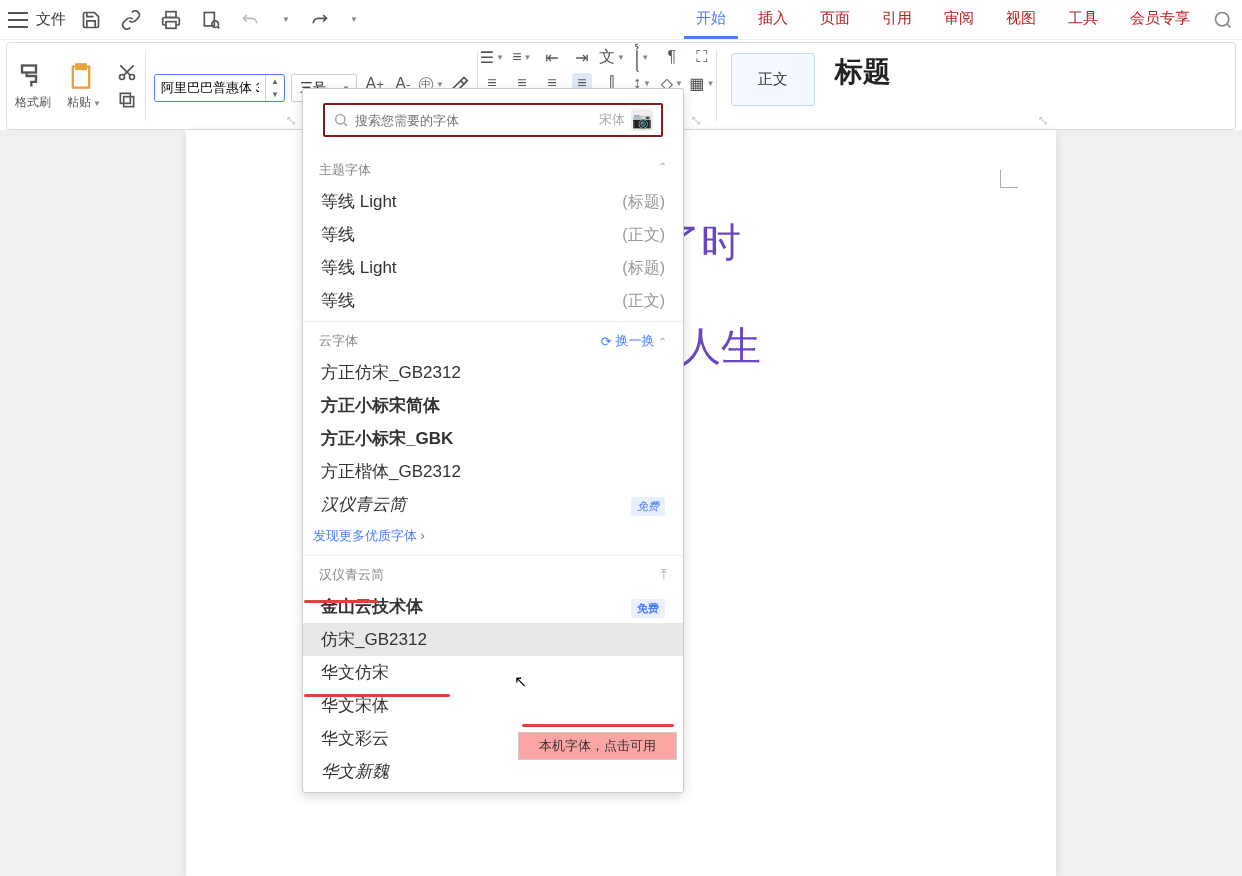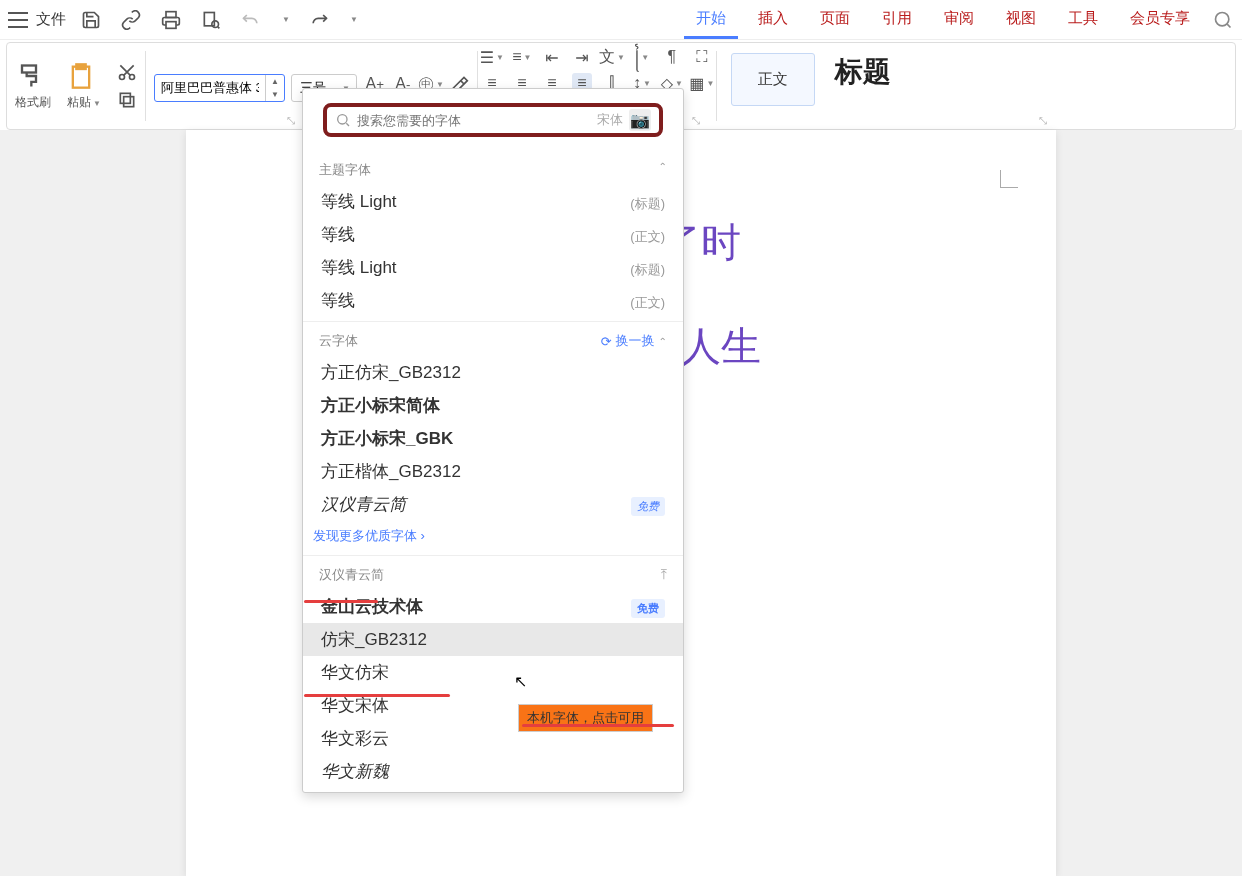--- a/index.html
+++ b/index.html
@@ -33,36 +33,36 @@
 .icon-row{display:flex;gap:10px;align-items:center}
 .icon-grid{display:flex;flex-direction:column;gap:6px;padding:4px}
 .style-box{border:1px solid #c5d8f5;border-radius:3px;padding:16px 26px;font-size:15px;color:#333;cursor:pointer;background:#f4f8ff}
 .style-title{font-size:28px;font-weight:bold;color:#222;margin-left:14px}
 .corner{position:absolute;bottom:2px;right:4px;font-size:10px;color:#aaa;cursor:pointer}
 .doc-area{position:absolute;top:130px;left:0;right:0;bottom:0;background:#f0f0f0;display:flex;justify-content:center}
 .page{background:#fff;width:870px;margin-top:0;position:relative;padding:60px 70px;box-shadow:0 2px 8px rgba(0,0,0,0.1)}
 .page .corner-mark{position:absolute;top:40px;right:38px;width:18px;height:18px;border-left:1px solid #aaa;border-bottom:1px solid #aaa}
 .poem{font-size:40px;color:#6b46c1;font-weight:500;text-align:center;line-height:2.6}
 .font-panel{position:absolute;top:88px;left:302px;width:382px;background:#fff;border:1px solid #ccc;border-radius:3px;box-shadow:0 4px 12px rgba(0,0,0,0.15);z-index:100;max-height:788px;overflow:hidden}
-.fp-search{display:flex;align-items:center;margin:14px 20px;border:4px solid #7f1d1d;border-radius:8px;height:34px;padding:0 8px}
+.fp-search{display:flex;align-items:center;margin:14px 20px;border:2px solid #7f1d1d;border-radius:2px;height:34px;padding:0 8px}
 .fp-search svg{width:16px;height:16px;color:#999;margin-right:6px}
 .fp-search input{flex:1;border:none;outline:none;font-size:13px}
 .fp-search .hint{font-size:13px;color:#aaa;margin-right:6px}
 .fp-search .cam{width:22px;height:22px;background:#eee;border-radius:3px;display:flex;align-items:center;justify-content:center}
 .fp-section{padding:4px 0;border-bottom:1px solid #eee}
 .fp-head{display:flex;justify-content:space-between;align-items:flex-start;padding:6px 16px;font-size:13px;color:#888}
 .fp-head .act{color:#4a7dff;display:flex;align-items:center;gap:4px}
 .chev{font-size:10px;color:#999}
 .font-item{display:flex;justify-content:space-between;align-items:flex-end;padding:5px 18px;font-size:17px;color:#333;cursor:pointer}
 .font-item.hl{background:#e8e8e8}
-.font-item .tag{font-size:13px;color:#999}
+.font-item .tag{font-size:16px;color:#999}
 .badge{background:#e8f0ff;color:#4a7dff;font-size:11px;padding:2px 6px;border-radius:3px}
 .more-link{color:#4a7dff;font-size:13px;padding:6px 10px;cursor:pointer}
 .scroll-top{color:#aaa;font-size:14px}
-.tooltip{position:absolute;top:704px;left:518px;background:#f97316;border:1px solid #ccc;padding:4px 8px;font-size:13px;color:#333;z-index:101}
+.tooltip{position:absolute;top:732px;left:518px;background:#fca5a5;border:1px solid #ccc;padding:4px 20px;font-size:13px;color:#333;z-index:101}
 .red-line{position:absolute;height:3px;background:#e53e3e;border-radius:2px;z-index:102}
 .cursor-arrow{position:absolute;top:672px;left:514px;z-index:103;font-size:16px;color:#000}
 .serif{font-family:"SimSun",serif}
 .bold{font-weight:bold}
 .light{font-weight:300}
 .script{font-style:italic;font-family:cursive}
 </style>
 </head>
 <body>
 

